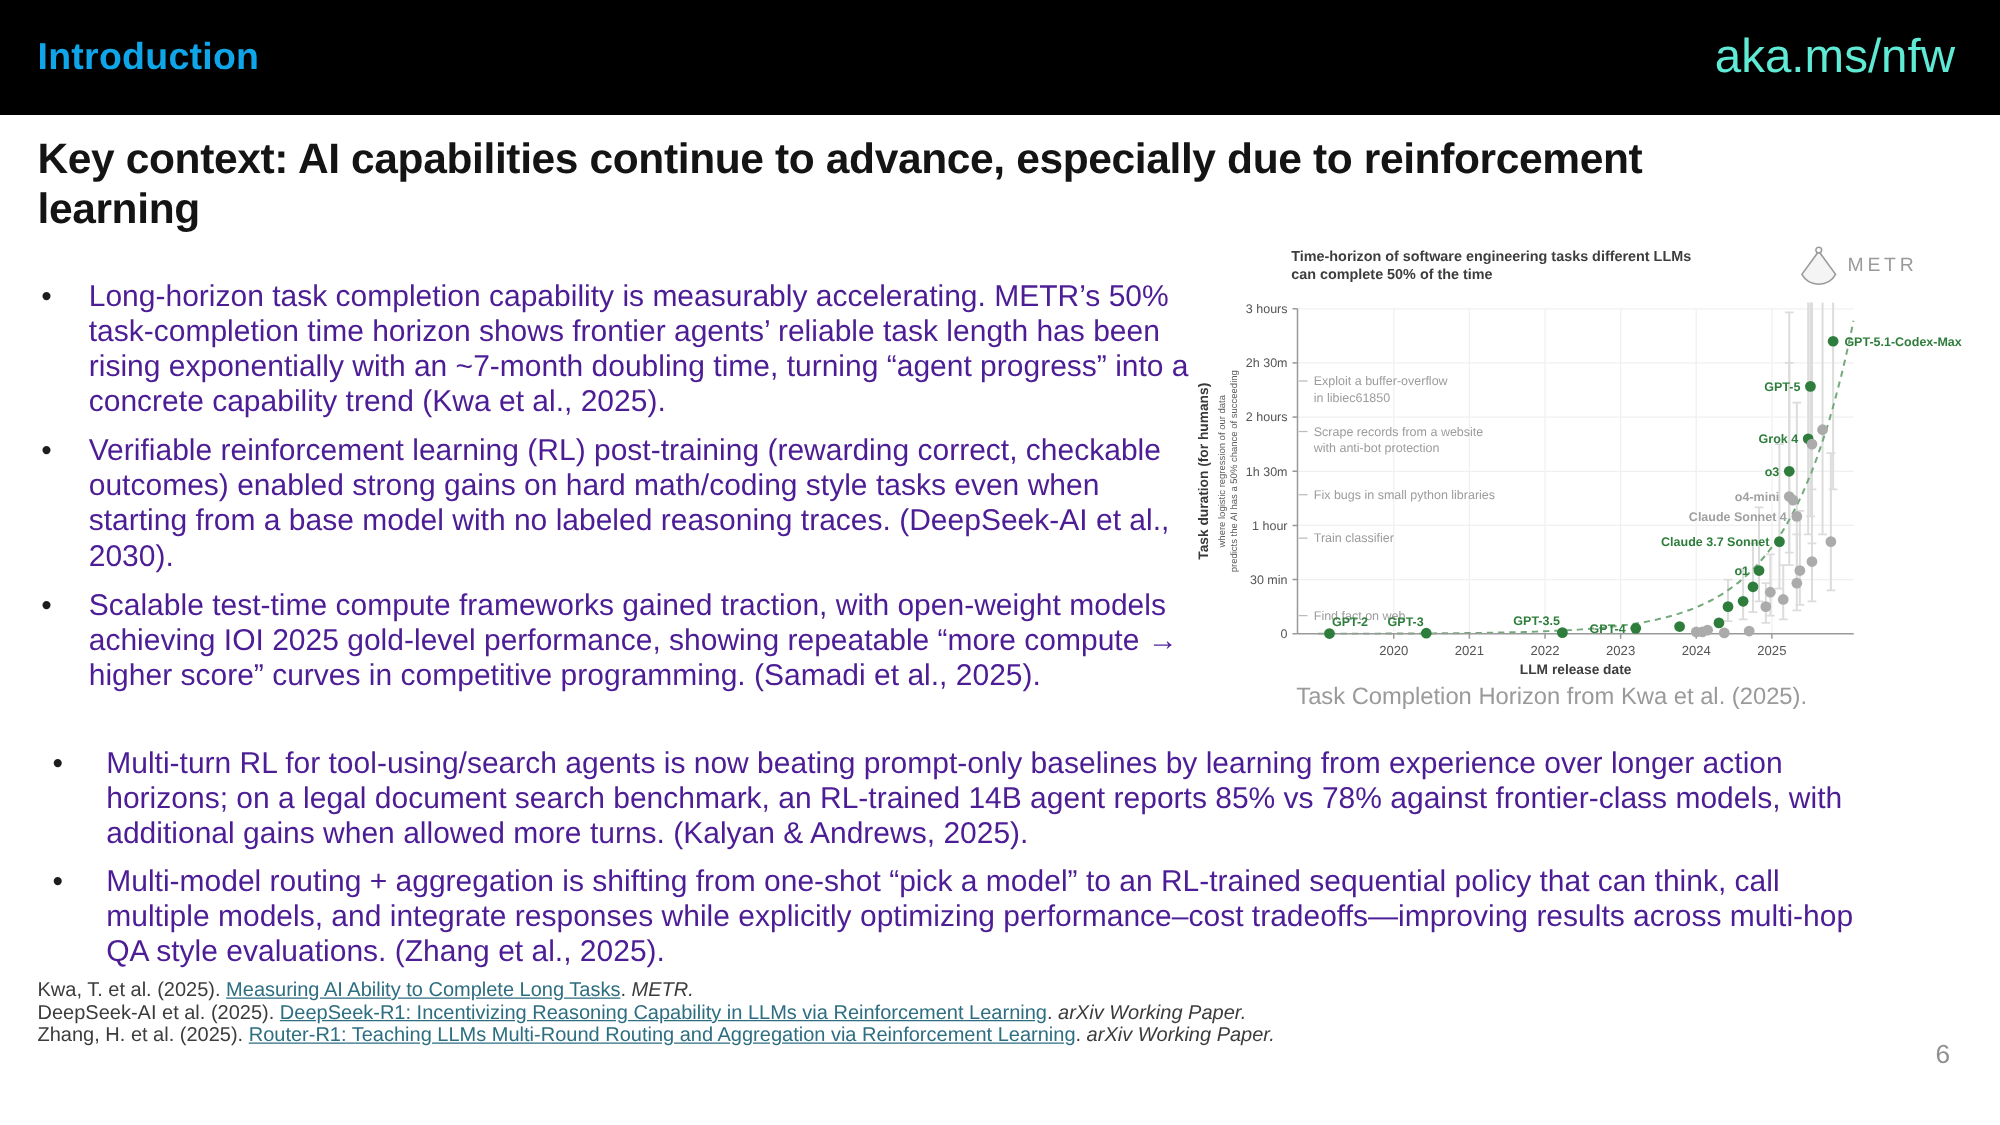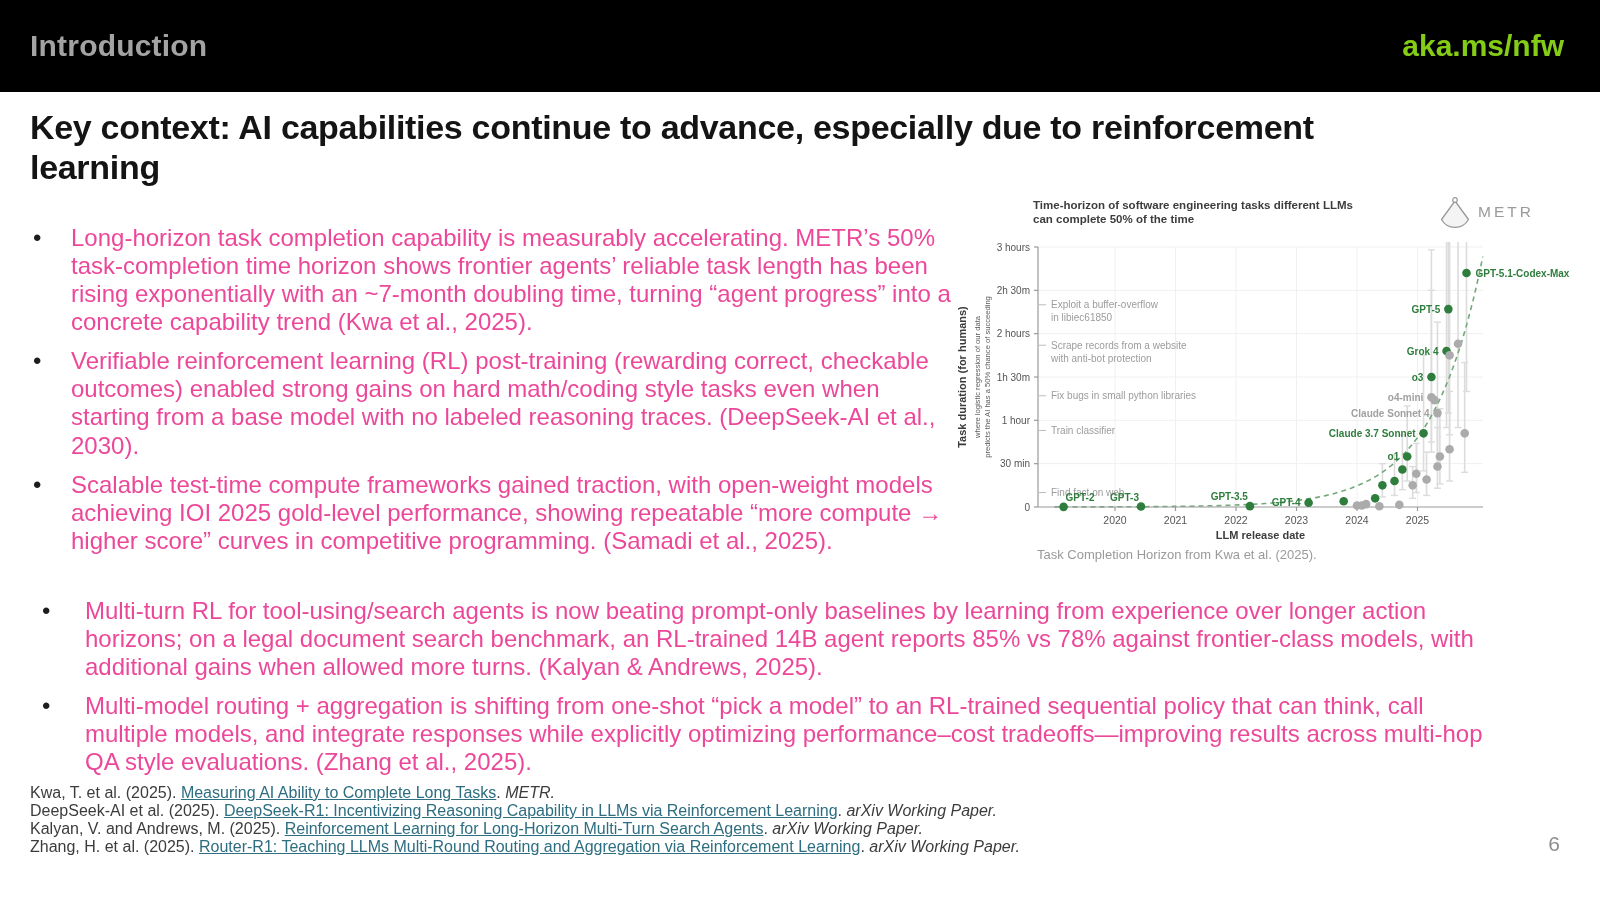--- a/index.html
+++ b/index.html
@@ -1,37 +1,37 @@
 <!DOCTYPE html>
 <html><head>
 <meta charset="utf-8">
 <style>
   html,body{margin:0;padding:0;background:#555;}
   .slide{position:relative;width:1600px;height:900px;background:#ffffff;overflow:hidden;
          font-family:"Liberation Sans",sans-serif;margin:0 auto;}
   
   .topbar{position:absolute;left:0;top:0;width:1600px;height:92px;background:#000;}
   .topbar-section{position:absolute;left:30px;top:50%;transform:translateY(-50%);
-         color:#a3a3a3;font-size:30px;font-weight:700;letter-spacing:0.2px;}
+         color:#0ea5e9;font-size:30px;font-weight:700;letter-spacing:0.2px;}
   .topbar-url{position:absolute;right:36px;top:50%;transform:translateY(-50%);
-         color:#84cc16;font-size:30px;font-weight:700;}
+         color:#5eead4;font-size:38px;font-weight:400;}
   
   .slide-title{position:absolute;left:30px;top:108px;width:1315px;
          font-size:34px;line-height:1.17;font-weight:700;color:#141414;letter-spacing:-0.3px;}
   
   ul.bullets{position:absolute;margin:0;padding:0;list-style:none;}
   ul.bullets-left{left:30px;top:224px;width:925px;}
   ul.bullets-full{left:39px;top:597px;width:1468px;}
   ul.bullets li{position:relative;padding-left:41px;margin:0 0 11px 0;
-         font-size:24px;line-height:1.17;color:#ec4899;}
+         font-size:24px;line-height:1.17;color:#4c1d95;}
   ul.bullets-full li{padding-left:46px;}
   ul.bullets li::before{content:"\2022";position:absolute;left:3px;top:0;color:#1d1d1d;}
   
   .chart-wrap{position:absolute;left:953px;top:194px;width:640px;height:385px;}
-  .chart-caption{position:absolute;left:1037px;top:547px;font-size:13px;color:#9a9a9a;}
+  .chart-caption{position:absolute;left:1037px;top:547px;font-size:19px;color:#9a9a9a;}
   
   .refs{position:absolute;left:30px;top:785px;font-size:16px;line-height:1.06;color:#3c3c3c;}
   .refs .ref-line{margin-bottom:1px;white-space:nowrap;}
   .refs a.ref-link{color:#2d6e80;text-decoration:underline;cursor:pointer;}
   .refs .ref-venue{font-style:italic;}
   
   .pagenum{position:absolute;right:40px;top:832px;font-size:21px;color:#8f8f8f;}
 </style>
 </head>
 <body>
@@ -222,22 +222,19 @@
   <div class="chart-caption">Task Completion Horizon from Kwa et al. (2025).</div>
 
   <div class="refs">
     <div class="ref-line">
       <span>Kwa, T. et al. (2025). </span><a class="ref-link">Measuring AI Ability to Complete Long Tasks</a><span>. </span><span class="ref-venue">METR.</span>
     </div>
     <div class="ref-line">
       <span>DeepSeek-AI et al. (2025). </span><a class="ref-link">DeepSeek-R1: Incentivizing Reasoning Capability in LLMs via Reinforcement Learning</a><span>. </span><span class="ref-venue">arXiv Working Paper.</span>
     </div>
     <div class="ref-line">
-      <span>Kalyan, V. and Andrews, M. (2025). </span><a class="ref-link">Reinforcement Learning for Long-Horizon Multi-Turn Search Agents</a><span>. </span><span class="ref-venue">arXiv Working Paper.</span>
-    </div>
-    <div class="ref-line">
       <span>Zhang, H. et al. (2025). </span><a class="ref-link">Router-R1: Teaching LLMs Multi-Round Routing and Aggregation via Reinforcement Learning</a><span>. </span><span class="ref-venue">arXiv Working Paper.</span>
     </div>
   </div>
 
   <div class="pagenum">6</div>
 
 </div>
 
 </body></html>

